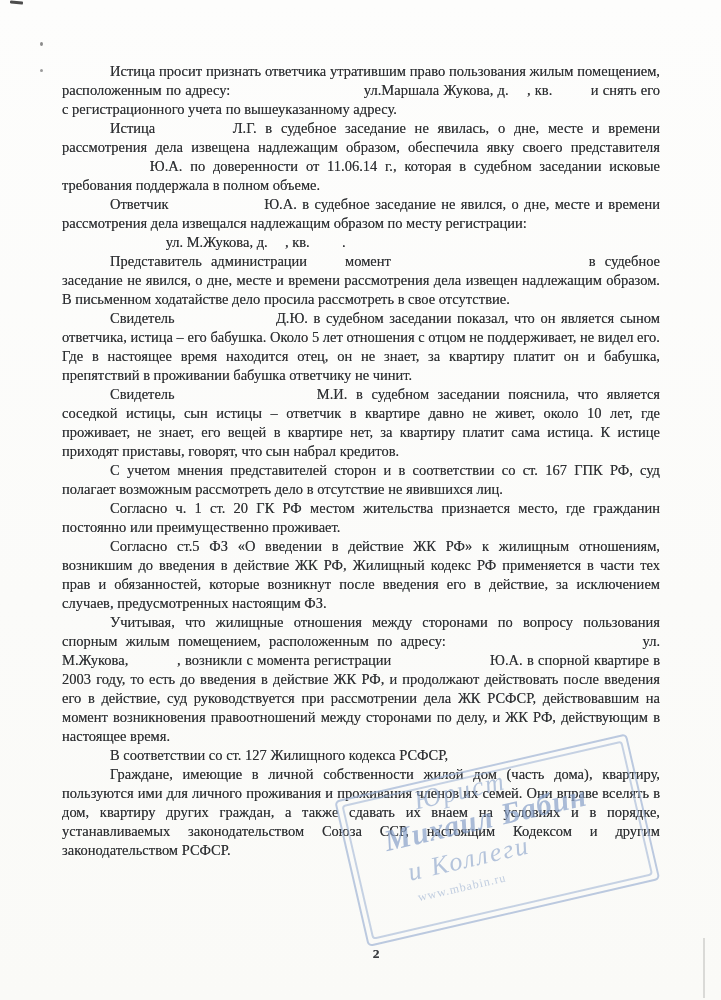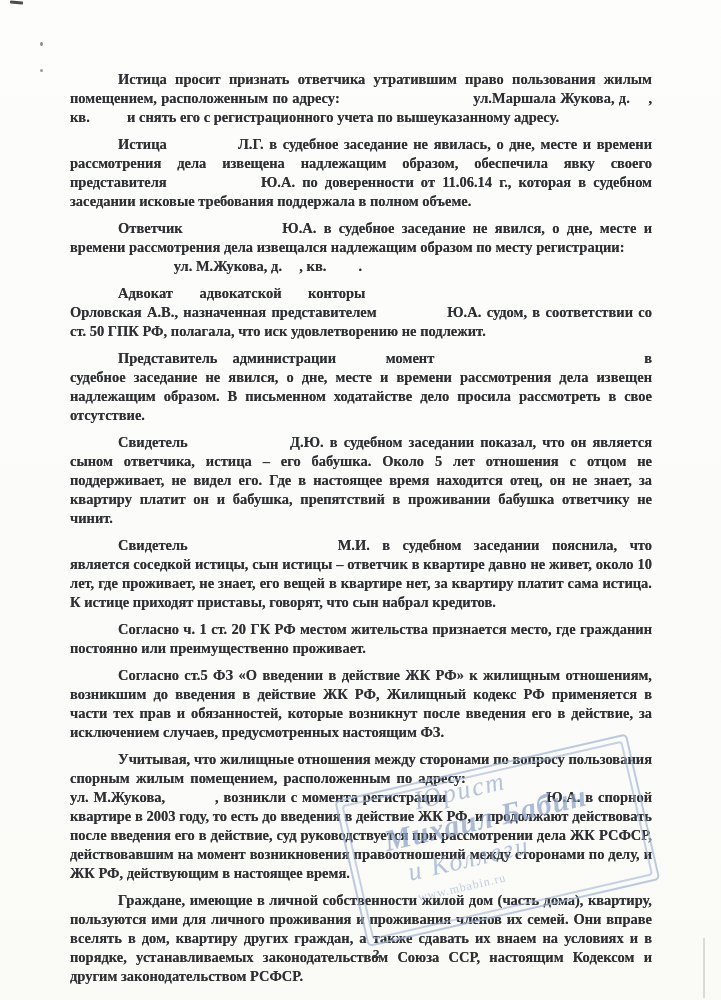--- a/index.html
+++ b/index.html
@@ -7,21 +7,21 @@
     width:721px;height:1000px;position:relative;overflow:hidden;
     background:linear-gradient(180deg,#fdfdfc 0%,#fbfbf9 60%,#fafaf7 100%);
     font-family:"Liberation Serif", serif;
   }
   .doc-text{
     position:absolute;left:62px;top:62px;width:598px;
     font-size:14.5px;line-height:19px;color:#2e3033;
     text-align:justify;
     text-shadow:0 0 .5px rgba(46,48,51,.65);
   }
-  .para{margin:8px;text-indent:48px;font-weight:bold;}
+  .para{margin:0;text-indent:48px;}
   .para .seg{white-space:normal;}
   .gap{display:inline-block;height:1px;vertical-align:baseline;}
   .page-number{
     position:absolute;left:366px;top:946px;width:20px;
     font-size:13.5px;font-weight:bold;color:#3a3c40;text-align:center;
     text-shadow:0 0 .5px rgba(46,48,51,.6);
   }
   
   .watermark{
     position:absolute;left:368px;top:797px;width:300px;height:150px;
@@ -53,27 +53,28 @@
 
 <div class="artifact mark-dash"></div>
 <div class="artifact speck1"></div>
 <div class="artifact speck2"></div>
 <div class="artifact edge-line"></div>
 
 <div class="doc-text">
     <p class="para"><span class="seg">Истица просит признать ответчика утратившим право пользования жилым помещением, расположенным по адресу: </span><span class="gap" style="width: 125px;"></span> <span class="seg">ул.Маршала Жукова, д. </span><span class="gap" style="width: 10px;"></span> <span class="seg">, кв. </span><span class="gap" style="width: 30px;"></span> <span class="seg">и снять его с регистрационного учета по вышеуказанному адресу. </span></p>
     <p class="para"><span class="seg">Истица </span><span class="gap" style="width: 60px;"></span> <span class="seg">Л.Г. в судебное заседание не явилась, о дне, месте и времени рассмотрения дела извещена надлежащим образом, обеспечила явку своего представителя </span><span class="gap" style="width: 80px;"></span> <span class="seg">Ю.А. по доверенности от 11.06.14 г., которая в судебном заседании исковые требования поддержала в полном объеме. </span></p>
     <p class="para"><span class="seg">Ответчик </span><span class="gap" style="width: 85px;"></span> <span class="seg">Ю.А. в судебное заседание не явился, о дне, месте и времени рассмотрения дела извещался надлежащим образом по месту регистрации: </span><br><span class="gap" style="width: 100px;"></span> <span class="seg">ул. М.Жукова, д. </span><span class="gap" style="width: 10px;"></span> <span class="seg">, кв. </span><span class="gap" style="width: 25px;"></span> <span class="seg">. </span></p>
-    <p class="para"><span class="seg">Адвокат адвокатской конторы </span><span class="gap" style="width: 260px;"></span> <span class="seg">Орловская А.В., назначенная представителем </span><span class="gap" style="width: 60px;"></span> <span class="seg">Ю.А. судом, в соответствии со ст. 50 ГПК РФ, полагала, что иск удовлетворению не подлежит. </span></p>
     <p class="para"><span class="seg">Представитель администрации </span><span class="gap" style="width: 20px;"></span> <span class="seg">момент </span><span class="gap" style="width: 180px;"></span> <span class="seg">в судебное заседание не явился, о дне, месте и времени рассмотрения дела извещен надлежащим образом. В письменном ходатайстве дело просила рассмотреть в свое отсутствие. </span></p>
     <p class="para"><span class="seg">Свидетель </span><span class="gap" style="width: 90px;"></span> <span class="seg">Д.Ю. в судебном заседании показал, что он является сыном ответчика, истица – его бабушка. Около 5 лет отношения с отцом не поддерживает, не видел его. Где в настоящее время находится отец, он не знает, за квартиру платит он и бабушка, препятствий в проживании бабушка ответчику не чинит. </span></p>
     <p class="para"><span class="seg">Свидетель </span><span class="gap" style="width: 125px;"></span> <span class="seg">М.И. в судебном заседании пояснила, что является соседкой истицы, сын истицы – ответчик в квартире давно не живет, около 10 лет, где проживает, не знает, его вещей в квартире нет, за квартиру платит сама истица. К истице приходят приставы, говорят, что сын набрал кредитов. </span></p>
+    <p class="para"><span class="seg">С учетом мнения представителей сторон и в соответствии со ст. 167 ГПК РФ, суд полагает возможным рассмотреть дело в отсутствие не явившихся лиц. </span></p>
     <p class="para"><span class="seg">Согласно ч. 1 ст. 20 ГК РФ местом жительства признается место, где гражданин постоянно или преимущественно проживает. </span></p>
     <p class="para"><span class="seg">Согласно ст.5 ФЗ «О введении в действие ЖК РФ» к жилищным отношениям, возникшим до введения в действие ЖК РФ, Жилищный кодекс РФ применяется в части тех прав и обязанностей, которые возникнут после введения его в действие, за исключением случаев, предусмотренных настоящим ФЗ. </span></p>
     <p class="para"><span class="seg">Учитывая, что жилищные отношения между сторонами по вопросу пользования спорным жилым помещением, расположенным по адресу: </span><span class="gap" style="width: 180px;"></span> <span class="seg">ул. М.Жукова, </span><span class="gap" style="width: 40px;"></span> <span class="seg">, возникли с момента регистрации </span><span class="gap" style="width: 90px;"></span> <span class="seg">Ю.А. в спорной квартире в 2003 году, то есть до введения в действие ЖК РФ, и продолжают действовать после введения его в действие, суд руководствуется при рассмотрении дела ЖК РСФСР, действовавшим на момент возникновения правоотношений между сторонами по делу, и ЖК РФ, действующим в настоящее время. </span></p>
+    <p class="para"><span class="seg">В соответствии со ст. 127 Жилищного кодекса РСФСР, </span></p>
     <p class="para"><span class="seg">Граждане, имеющие в личной собственности жилой дом (часть дома), квартиру, пользуются ими для личного проживания и проживания членов их семей. Они вправе вселять в дом, квартиру других граждан, а также сдавать их внаем на условиях и в порядке, устанавливаемых законодательством Союза ССР, настоящим Кодексом и другим законодательством РСФСР. </span></p>
   </div>
 
 <div class="watermark">
   <div class="stamp-border"></div>
   <div class="wm-line wm-1">Юрист</div>
   <div class="wm-line wm-2">Михаил Бабин</div>
   <div class="wm-line wm-3">и Коллеги</div>
   <div class="wm-line wm-url">www.mbabin.ru</div>
 </div>

